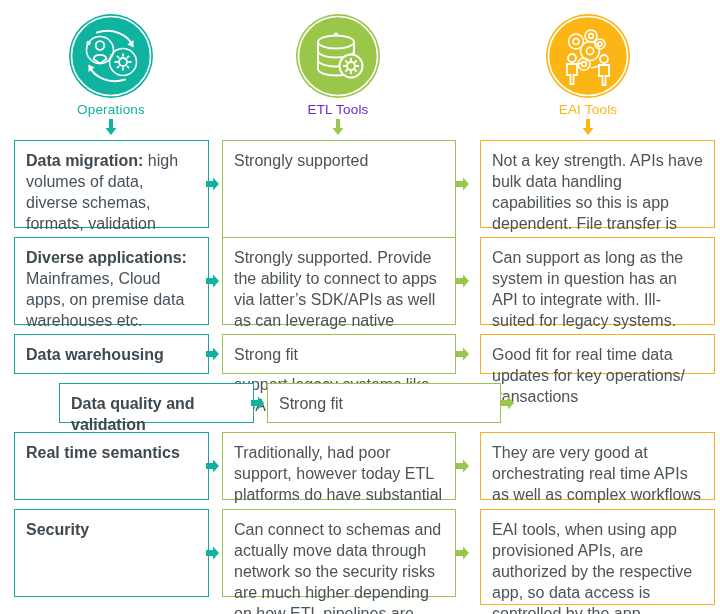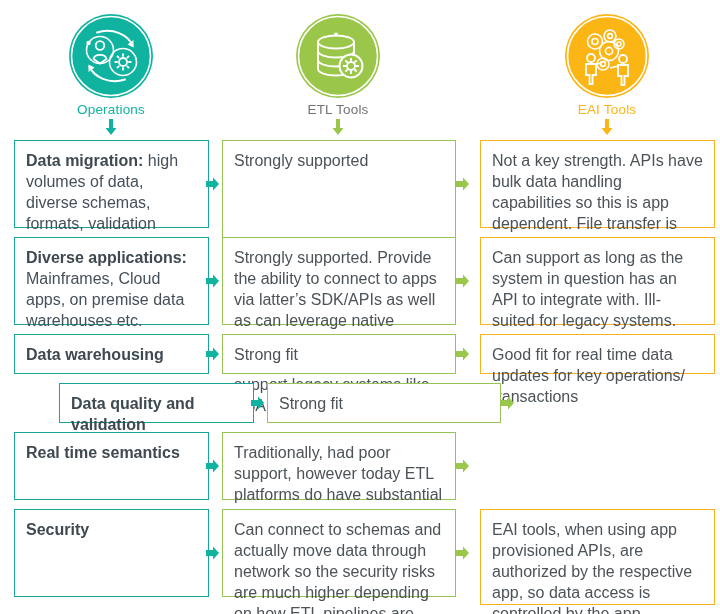--- a/index.html
+++ b/index.html
@@ -30,21 +30,21 @@
     height: 140px;
   }
   .head-col {
     position: absolute;
     top: 14px;
     width: 200px;
     text-align: center;
   }
   .head-col.c1 { left: 11px; }
   .head-col.c2 { left: 238px; }
-  .head-col.c3 { left: 507px; }
+  .head-col.c3 { left: 488px; }
 
   .badge {
     width: 84px;
     height: 84px;
     border-radius: 50%;
     margin: 0 auto;
     position: relative;
     display: flex;
     align-items: center;
     justify-content: center;
@@ -150,21 +150,21 @@
 
           <g stroke="#ffffff" stroke-width="2" fill="#9ac74a">
             <circle cx="55" cy="52" r="11.5"></circle>
           </g>
           <g stroke="#ffffff" stroke-width="1.9" fill="none">
             <circle cx="55" cy="52" r="4"></circle>
             <path d="M55 44v3.4M55 56.6V60M47 52h3.4M59.6 52H63M49.3 46.3l2.4 2.4M58.3 55.3l2.4 2.4M60.7 46.3l-2.4 2.4M51.7 55.3l-2.4 2.4"></path>
           </g>
         </svg>
       </div>
-      <div class="head-label" style="color:#737373">ETL Tools</div>
+      <div class="head-label" style="color:#6d28d9">ETL Tools</div>
       <svg class="head-arrow" viewBox="0 0 14 16">
         <path d="M5 0h4v9h3.5L7 16 1.5 9H5z" fill="#9ac74a"></path>
       </svg>
     </div>
 
     <div class="head-col c3">
       <div class="badge" style="background:#fbb515">
         <svg width="84" height="84" viewBox="0 0 84 84">
           <circle cx="42" cy="42" r="39.5" fill="none" stroke="#ffffff" stroke-width="1.6"></circle>
           <g fill="none" stroke="#ffffff" stroke-width="1.6">
@@ -266,20 +266,21 @@
           <svg class="arrow-right" width="13" height="14" viewBox="0 0 13 14">
             <path d="M0 4h7V0.5L13 7l-6 6.5V10H0z" fill="#0fb3a0"></path>
           </svg>
         </div>
         <div class="cell c2" style="height: 68px;">Traditionally, had poor support, however today ETL platforms do have substantial real time data sync and integration capabilities</div>
         <div class="conn a2" style="top: 27px;">
           <svg class="arrow-right" width="13" height="14" viewBox="0 0 13 14">
             <path d="M0 4h7V0.5L13 7l-6 6.5V10H0z" fill="#9ac74a"></path>
           </svg>
         </div>
+        <div class="cell c3" style="height: 68px;">They are very good at orchestrating real time APIs as well as complex workflows</div>
       </div>
       <div class="row" style="height: 97px;">
         <div class="cell c1" style="height: 88px;"><span class="lead">Security</span></div>
         <div class="conn a1" style="top: 37px;">
           <svg class="arrow-right" width="13" height="14" viewBox="0 0 13 14">
             <path d="M0 4h7V0.5L13 7l-6 6.5V10H0z" fill="#0fb3a0"></path>
           </svg>
         </div>
         <div class="cell c2" style="height: 88px;">Can connect to schemas and actually move data through network so the security risks are much higher depending on how ETL pipelines are implemented</div>
         <div class="conn a2" style="top: 37px;">

